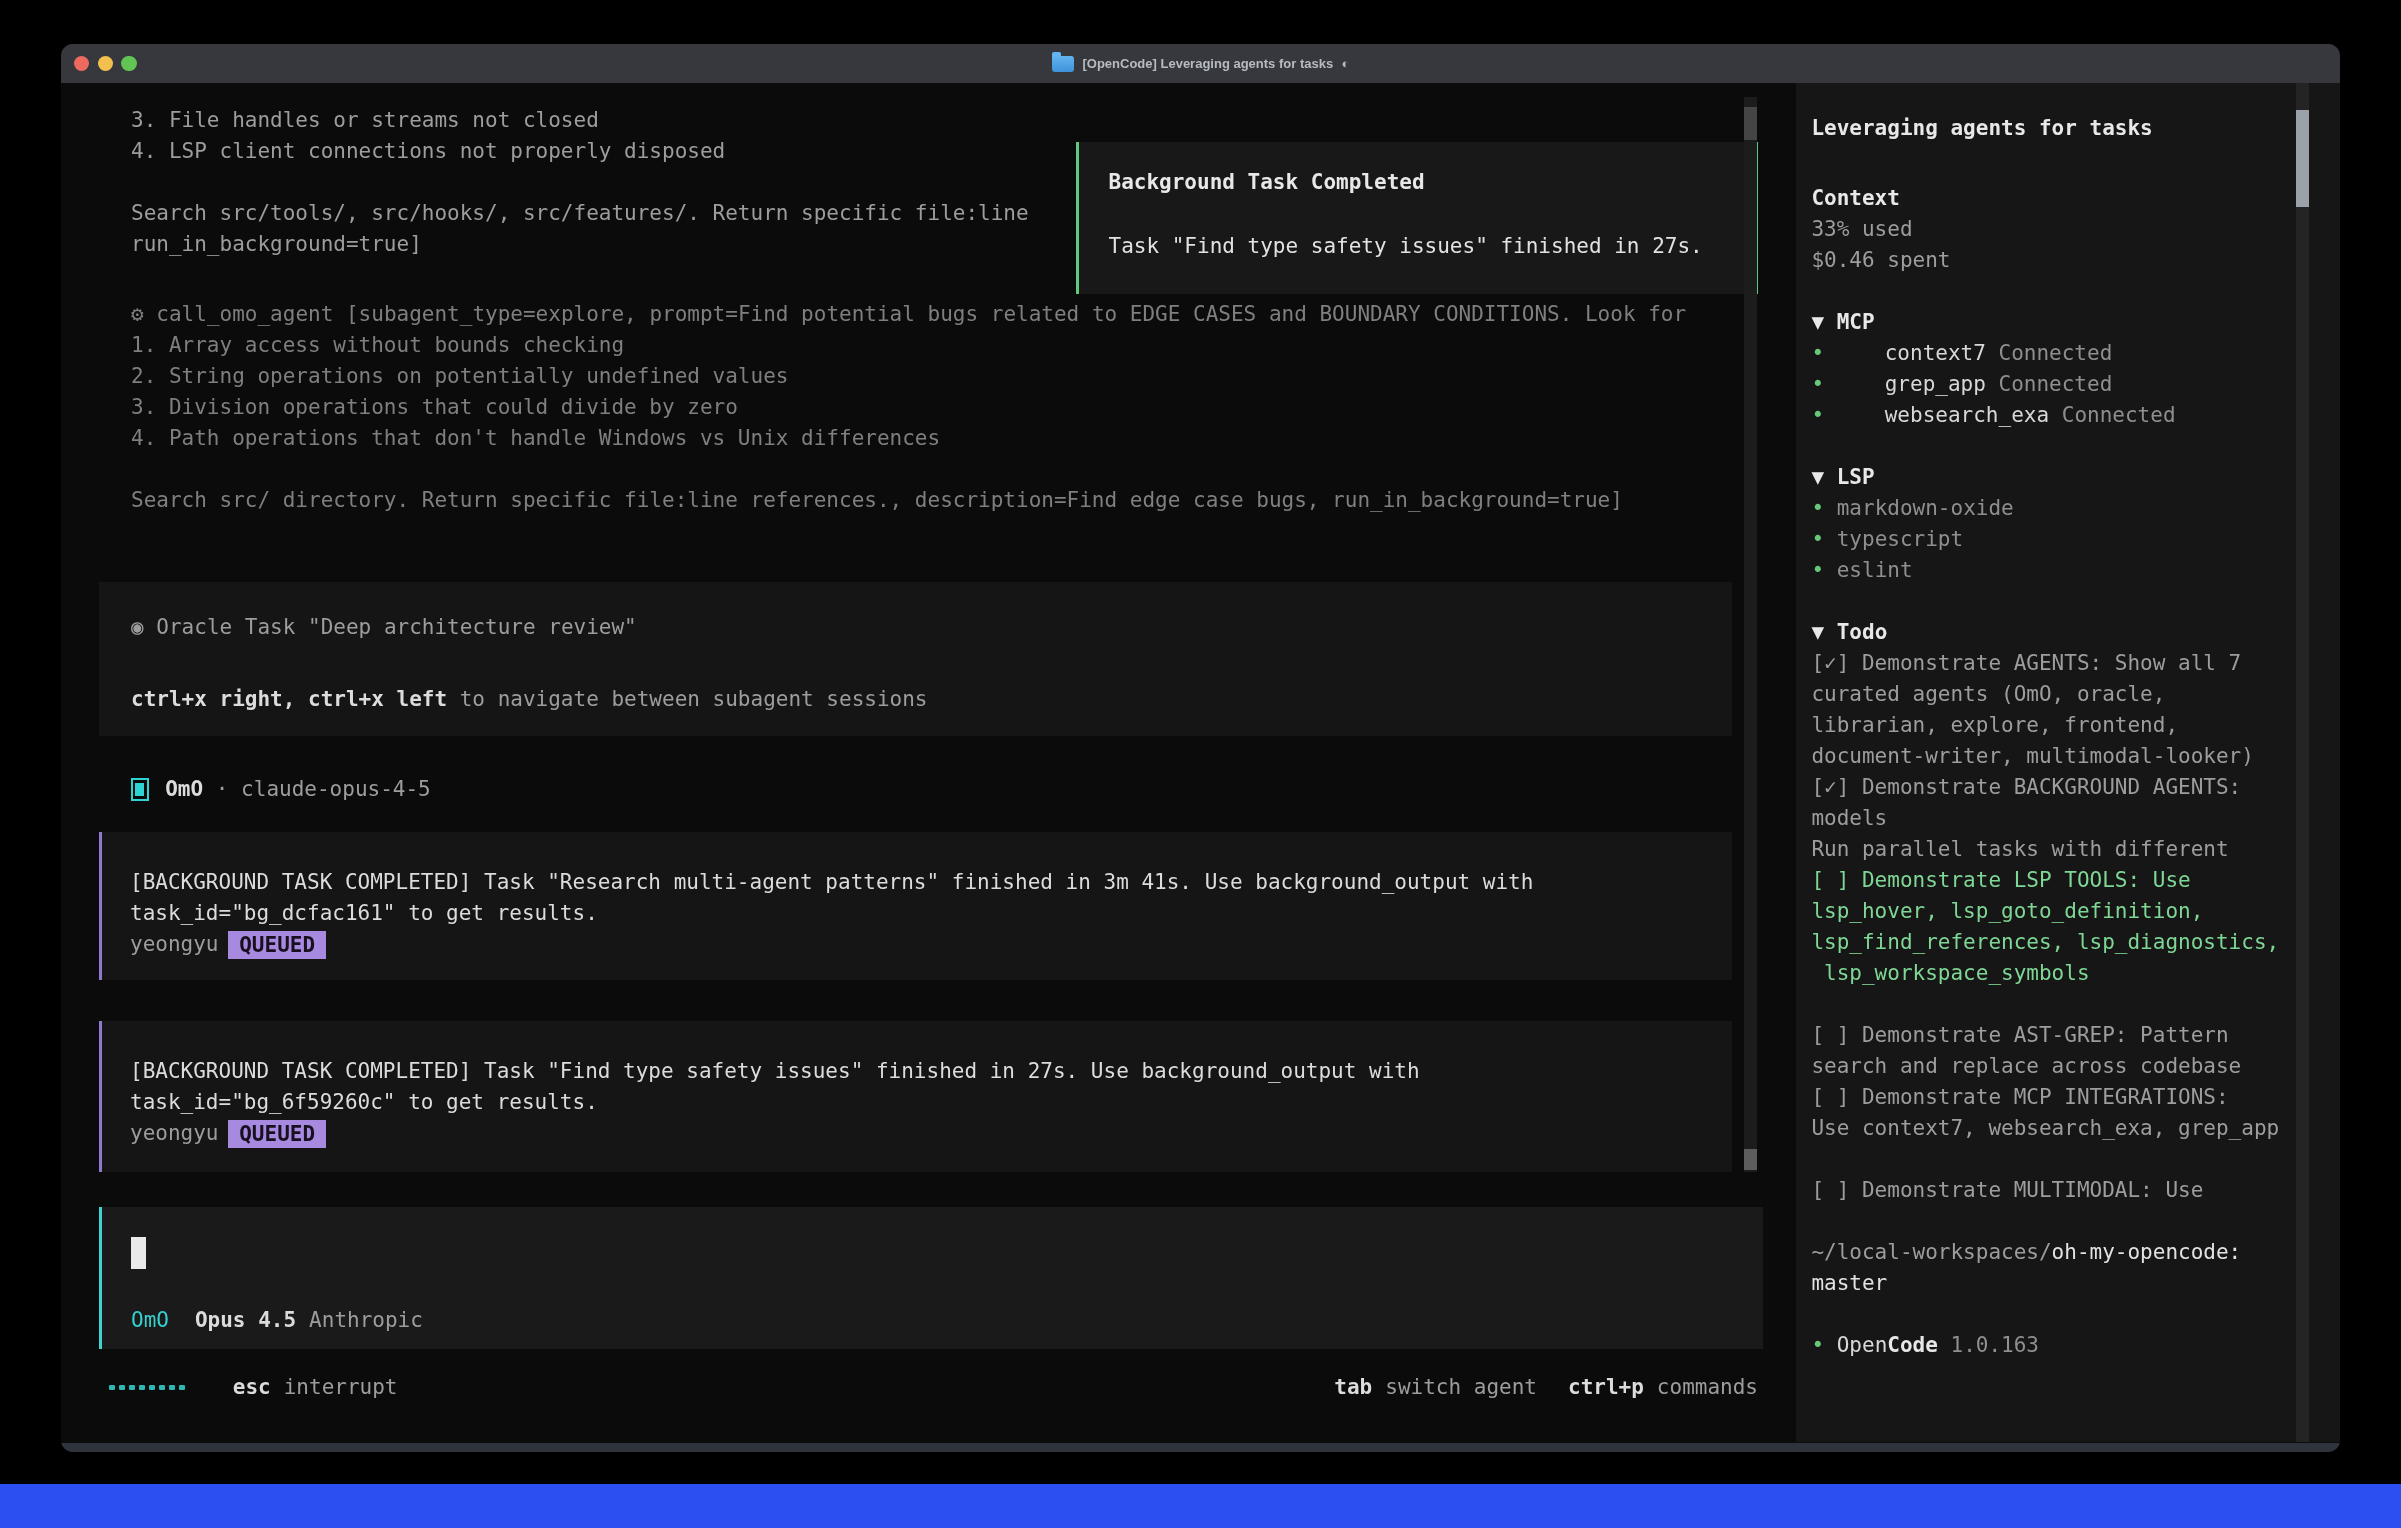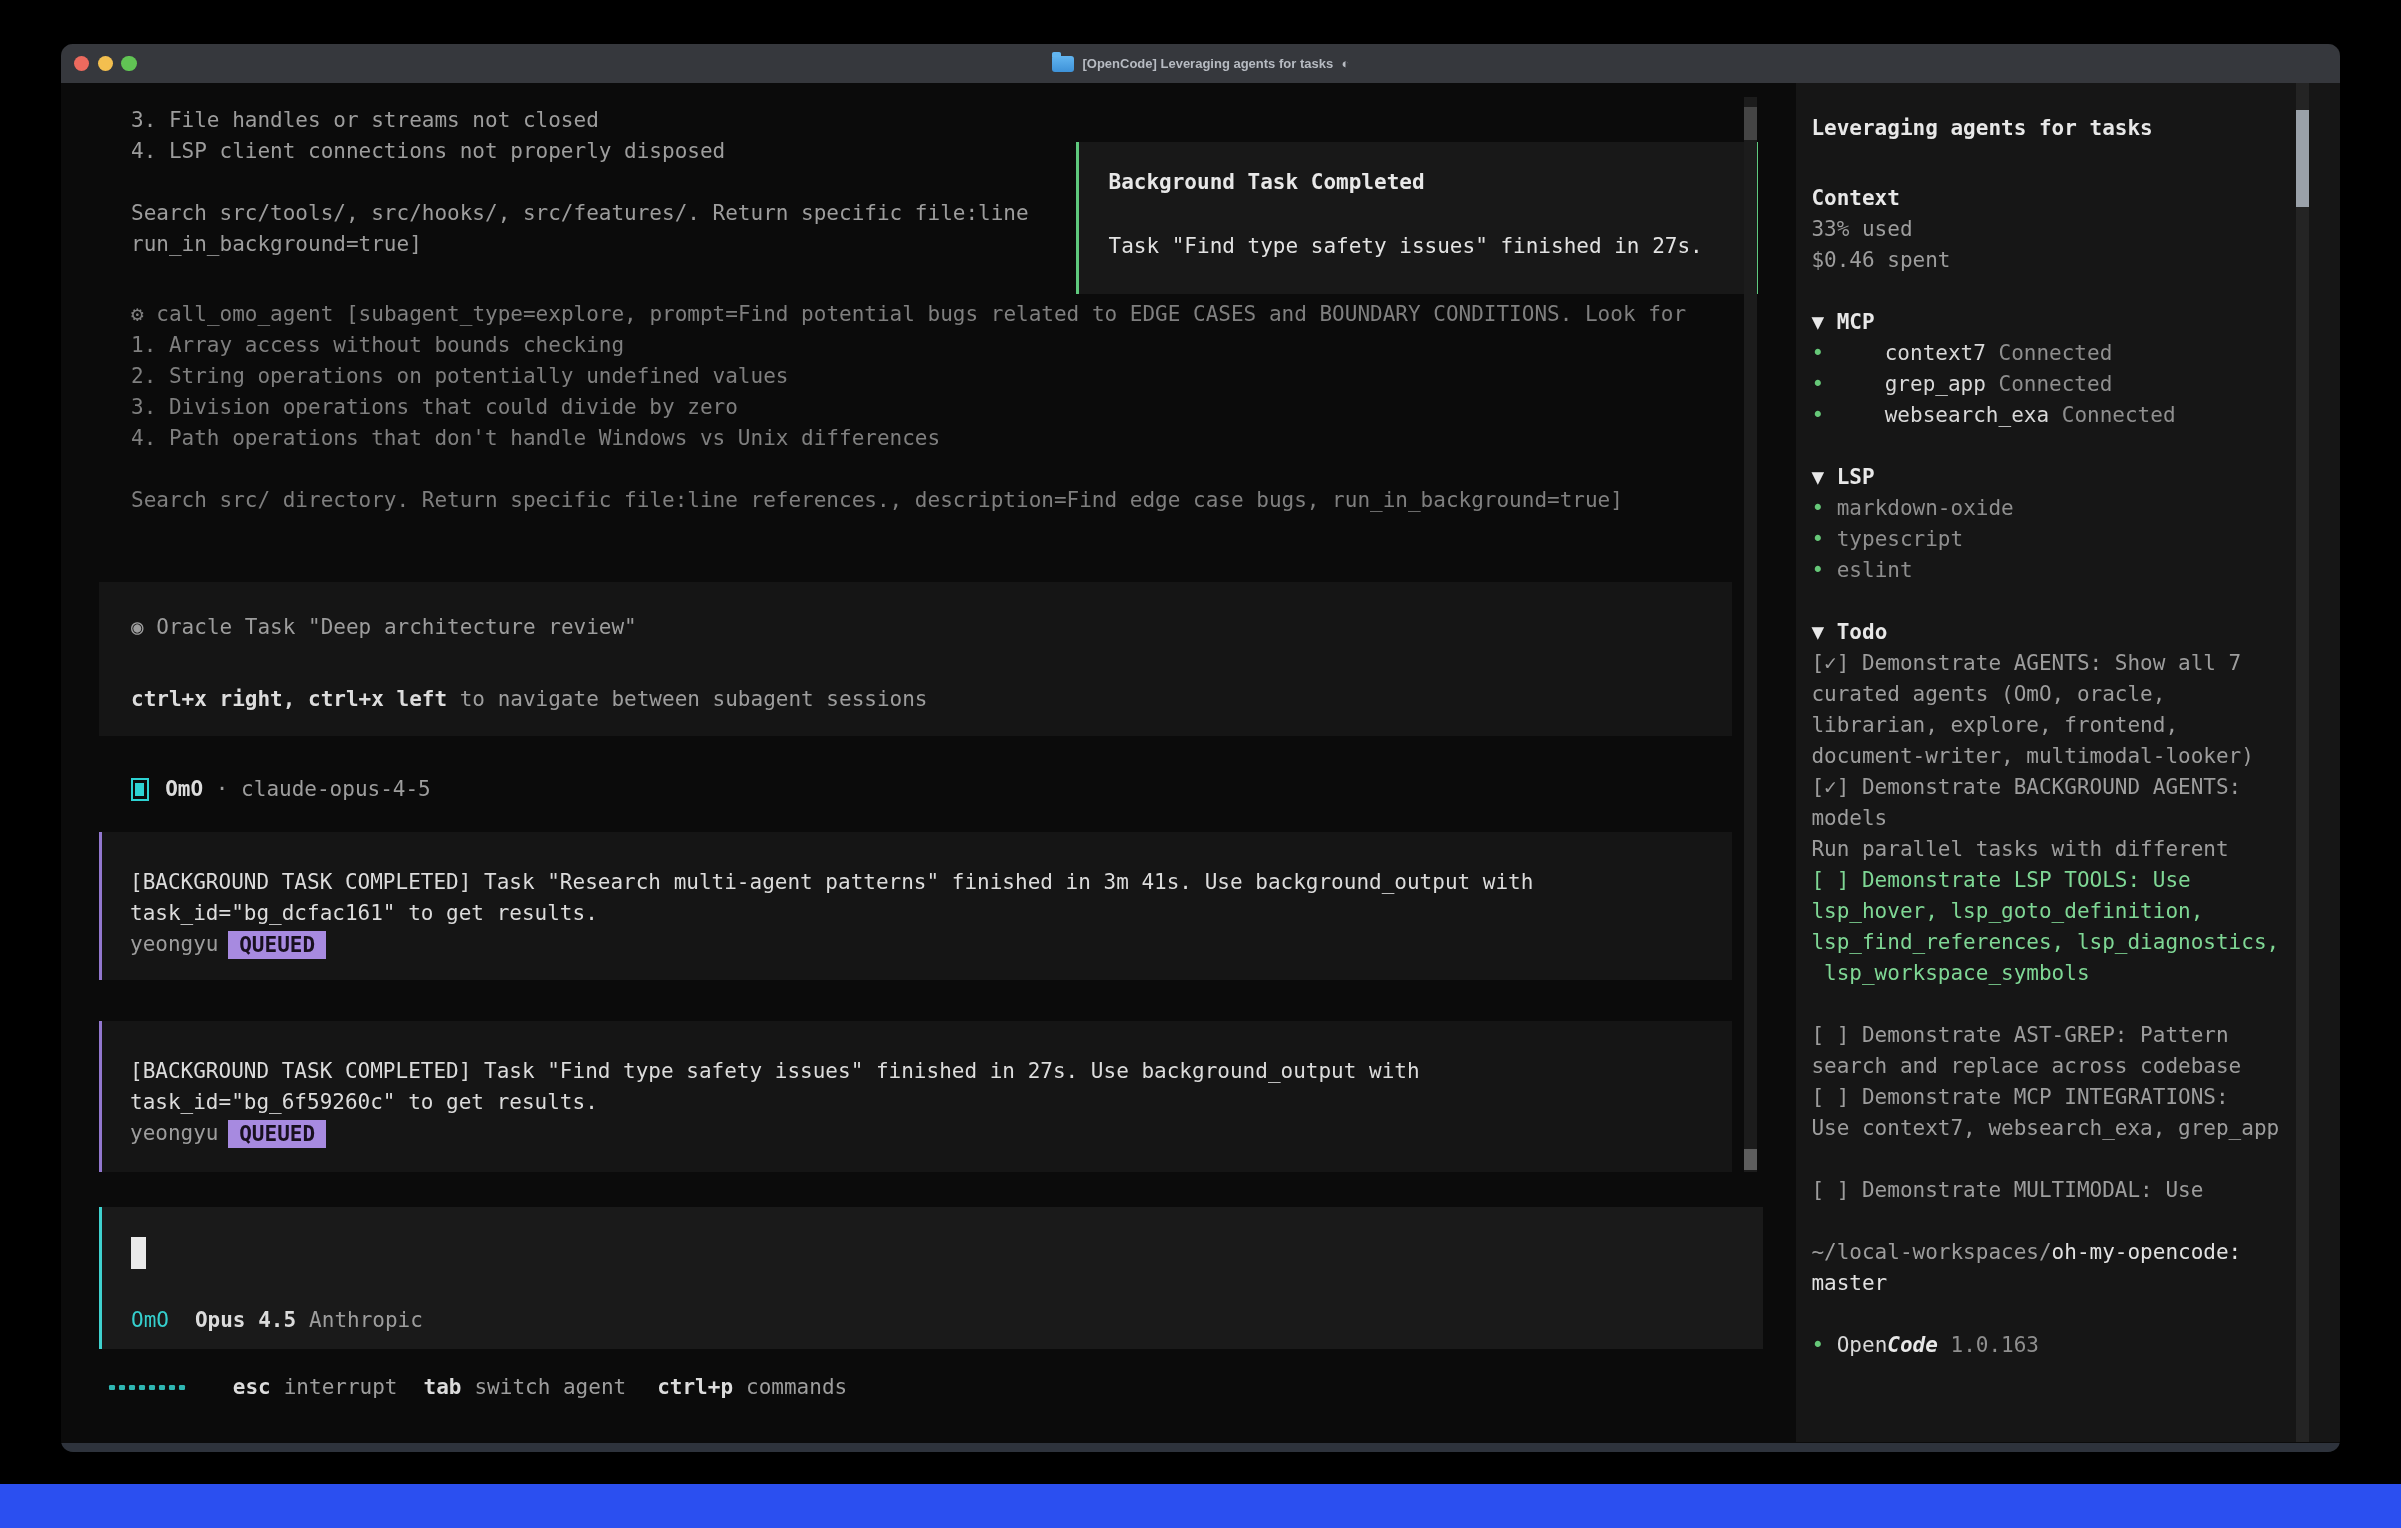--- a/index.html
+++ b/index.html
@@ -70,21 +70,21 @@
     position:absolute; left:38px; top:1163px; width:1664px; height:142px;
     background:#1a1a1a; border-left:3px solid #3fd2cf; padding-left:29px;
   }
   .cursor-block { position:absolute; left:29px; top:29.5px; width:15.4px; height:32.5px; background:#eaeaea; }
   .model-row { position:absolute; left:29px; bottom:13px; display:flex; }
   .model-row .mr-model { margin-left:26px; }
   .model-row .mr-provider { margin-left:13px; }
 
   .status-row {
     position:absolute; left:48px; top:1328px; width:1649px; height:31px;
-    display:flex; align-items:center; gap:26px;
+    display:flex; align-items:center; justify-content:space-between;gap:26px;
   }
   .status-left, .status-right { display:flex; align-items:center; }
   .spinner { display:flex; gap:4.1px; margin-right:48px; }
   .spinner .dot { width:5.9px; height:5.9px; border-radius:1.2px; background:#2fb7b3; }
   .kv-gap { margin-left:13px; }
   .group-gap { margin-left:31px; }
 
   .main-scrollbar { position:absolute; left:1683px; top:53px; width:13px; height:1075px; background:#1c1c1c; }
   .msb-thumb-top    { position:absolute; left:0; top:10px;  width:13px; height:32.5px; background:#454545; }
   .msb-thumb-bottom { position:absolute; left:0; top:1052px; width:13px; height:21px; background:#5d5d5d; }
@@ -97,21 +97,21 @@
   .sb-scrollbar { position:absolute; left:500px; top:0; width:13px; height:100%; background:#242424; }
   .sb-thumb { position:absolute; left:0; top:26.6px; width:13px; height:97px; background:#9aa1a9; }
   .sb-title { color:#e8e8e8; font-weight:bold; }
   .sb-heading { color:#e8e8e8; font-weight:bold; }
   .ctx-heading { margin-top:8px; }
   .bullet { color:#66c878; }
   .sb-name { color:#d8d8d8;margin-left:48px; }
   .sb-status { color:#8f8f8f; }
   .ws-repo, .ws-branch { color:#e2e2e2; }
   .ver-light { color:#d8d8d8; }
-  .ver-bold { color:#e8e8e8; font-weight:bold;font-style:italic; }
+  .ver-bold { color:#e8e8e8; font-weight:bold; }
 
   .window-footer {
     position:absolute; left:0; bottom:0; width:100%; height:9.5px;
     background:#2e333c; border-radius:0 0 11.8px 11.8px;
   }
   .bottom-strip { position:absolute; left:0; top:1484px; width:2401px; height:44px; background:#2b4ff0; }
 </style>
 </head>
 <body>
 

